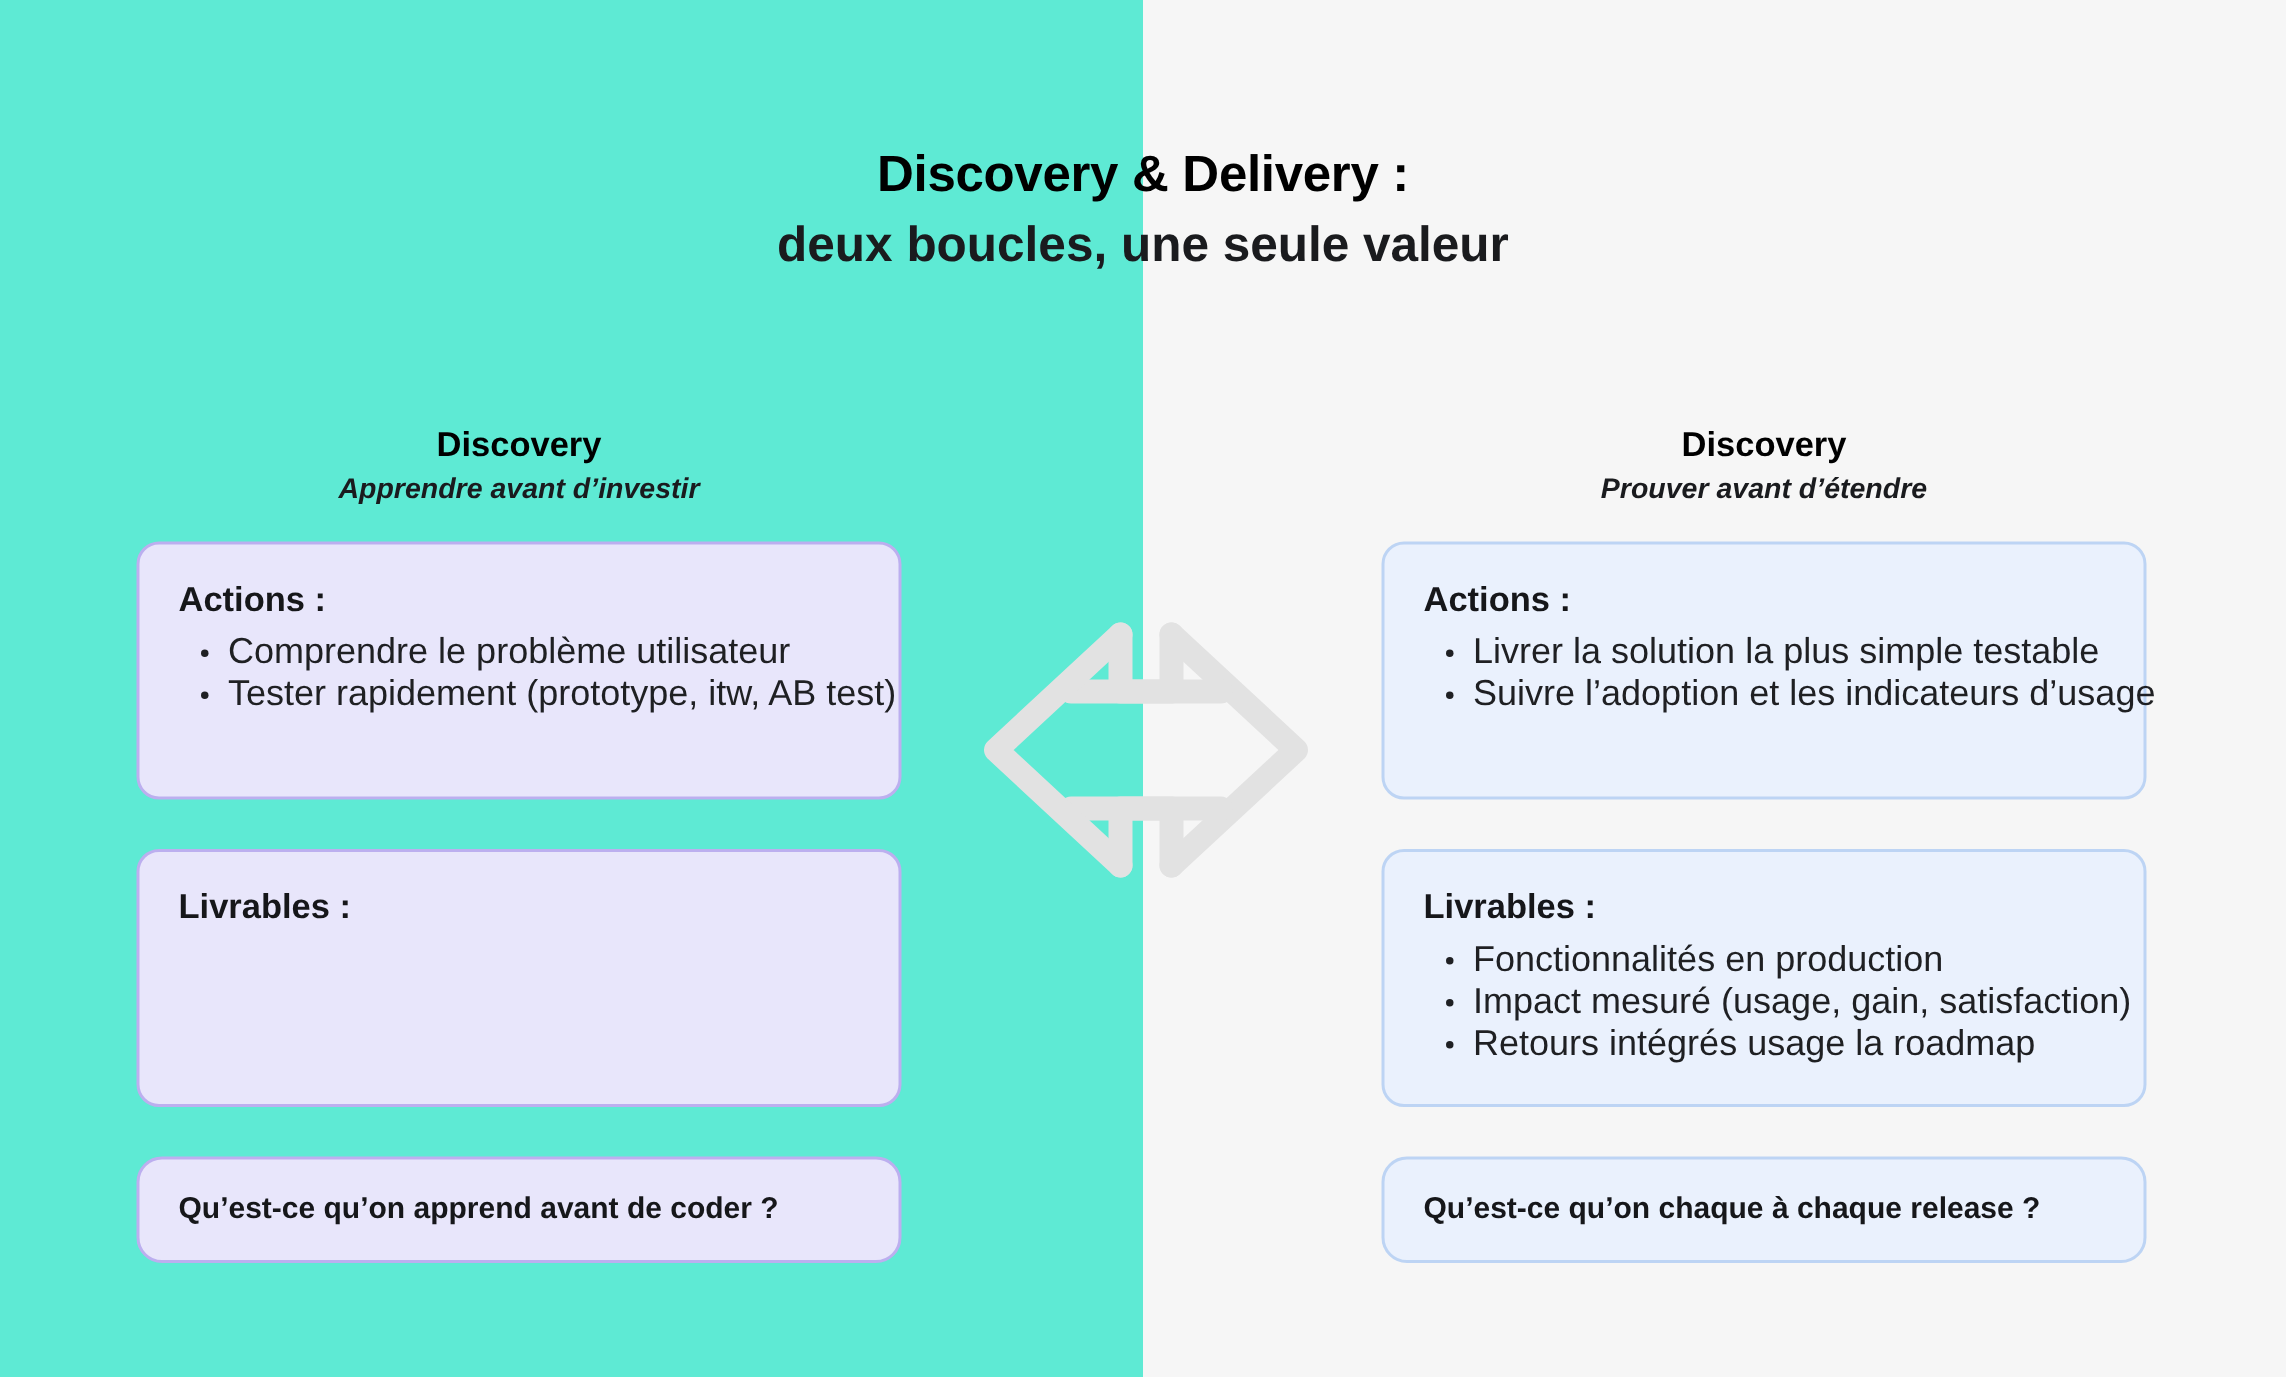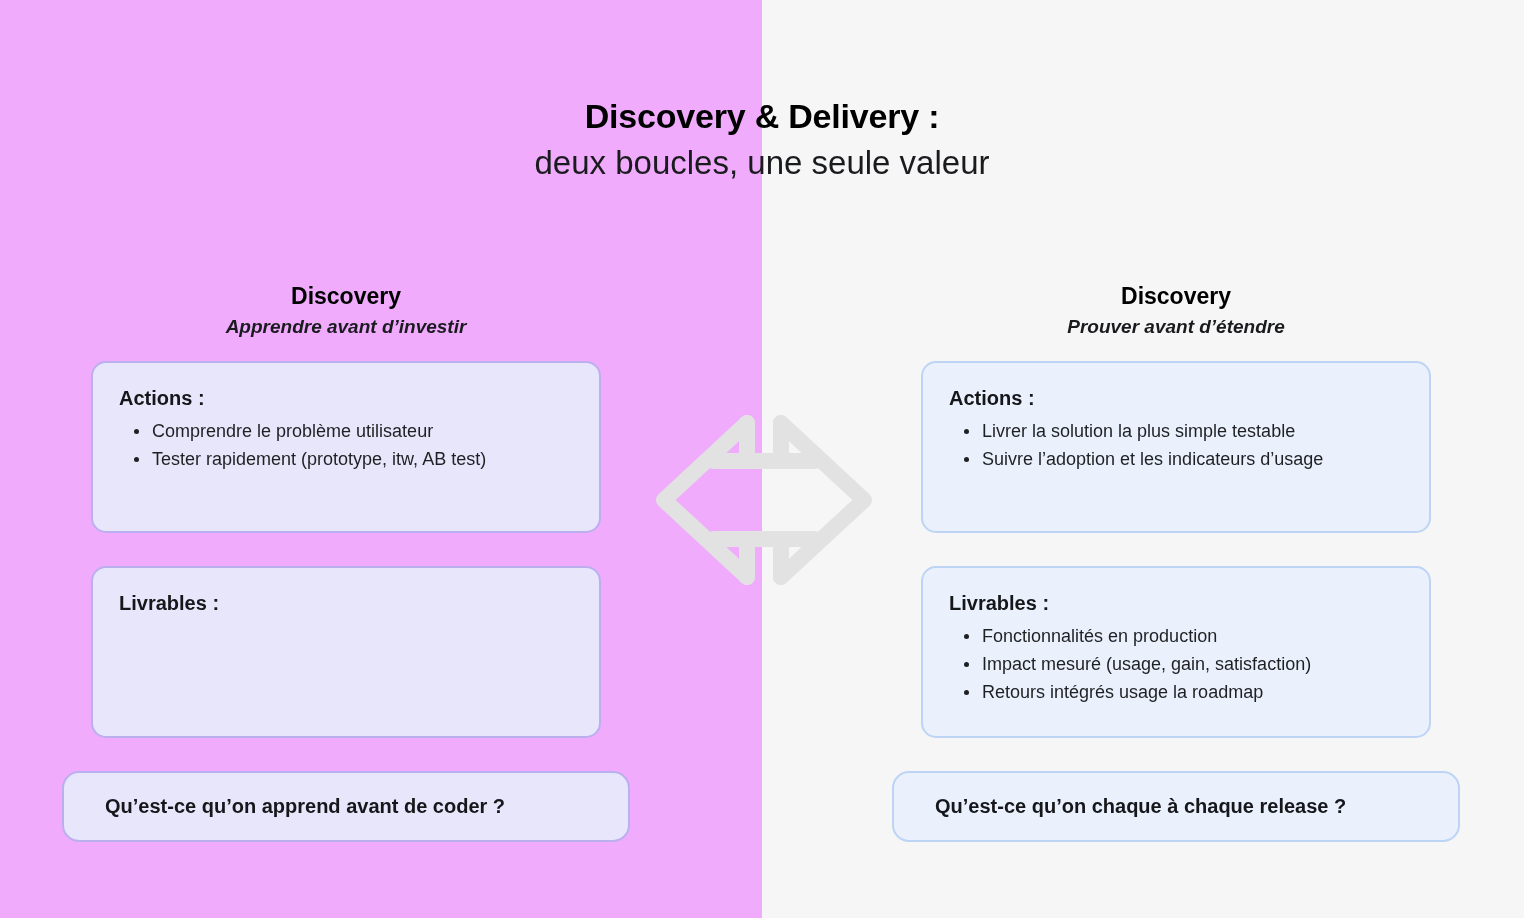--- a/index.html
+++ b/index.html
@@ -13,21 +13,21 @@
     overflow: hidden;
     font-family: "Liberation Sans", sans-serif;
     color: #18191c;
     -webkit-font-smoothing: antialiased;
   }
 
   .canvas {
     position: relative;
     width: 1524px;
     height: 918px;
-    background: #f0abfc;
+    background: #5eead4;
   }
 
   
   .bg-right {
     position: absolute;
     top: 0;
     left: 762px;
     width: 762px;
     height: 918px;
     background: #f6f6f6;
@@ -44,21 +44,21 @@
   }
   .title-main {
     font-size: 34px;
     font-weight: 700;
     letter-spacing: -0.2px;
     line-height: 1.32;
     color: #000000;
   }
   .title-sub {
     font-size: 33px;
-    font-weight: 400;
+    font-weight: 700;
     line-height: 1.32;
     color: #1a1b1e;
     margin-top: 2px;
   }
 
   
   .column {
     position: absolute;
     top: 238px;
     width: 620px;
@@ -92,59 +92,59 @@
     box-sizing: border-box;
     width: 510px;
     margin: 0 auto 33px auto;
     border-radius: 15px;
     border: 2px solid transparent;
     padding: 22px 26px 24px 26px;
   }
   .card.tall { min-height: 172px; }
 
   .card-title {
-    font-size: 20px;
+    font-size: 23px;
     font-weight: 700;
     color: #16171a;
     line-height: 1.3;
     margin-bottom: 6px;
   }
 
   .bullets {
     list-style: none;
     margin: 0;
     padding: 0;
   }
   .bullets li {
     position: relative;
     padding-left: 33px;
-    font-size: 18px;
+    font-size: 24px;
     line-height: 28px;
     color: #1f2023;
     white-space: nowrap;
   }
   .bullets li::before {
     content: "";
     position: absolute;
     left: 15px;
     top: 12px;
     width: 5px;
     height: 5px;
     border-radius: 50%;
     background: #1f2023;
   }
 
   
   .question-box {
     box-sizing: border-box;
-    width: 568px;
+    width: 510px;
     margin: 0 auto;
     border-radius: 17px;
     border: 2px solid transparent;
-    padding: 20px 26px 21px 41px;
+    padding: 20px 26px 21px 26px;
     font-size: 20px;
     font-weight: 700;
     color: #16171a;
     line-height: 1.3;
   }
 
   
   .theme-purple .card,
   .theme-purple .question-box {
     background: #e8e6fb;

